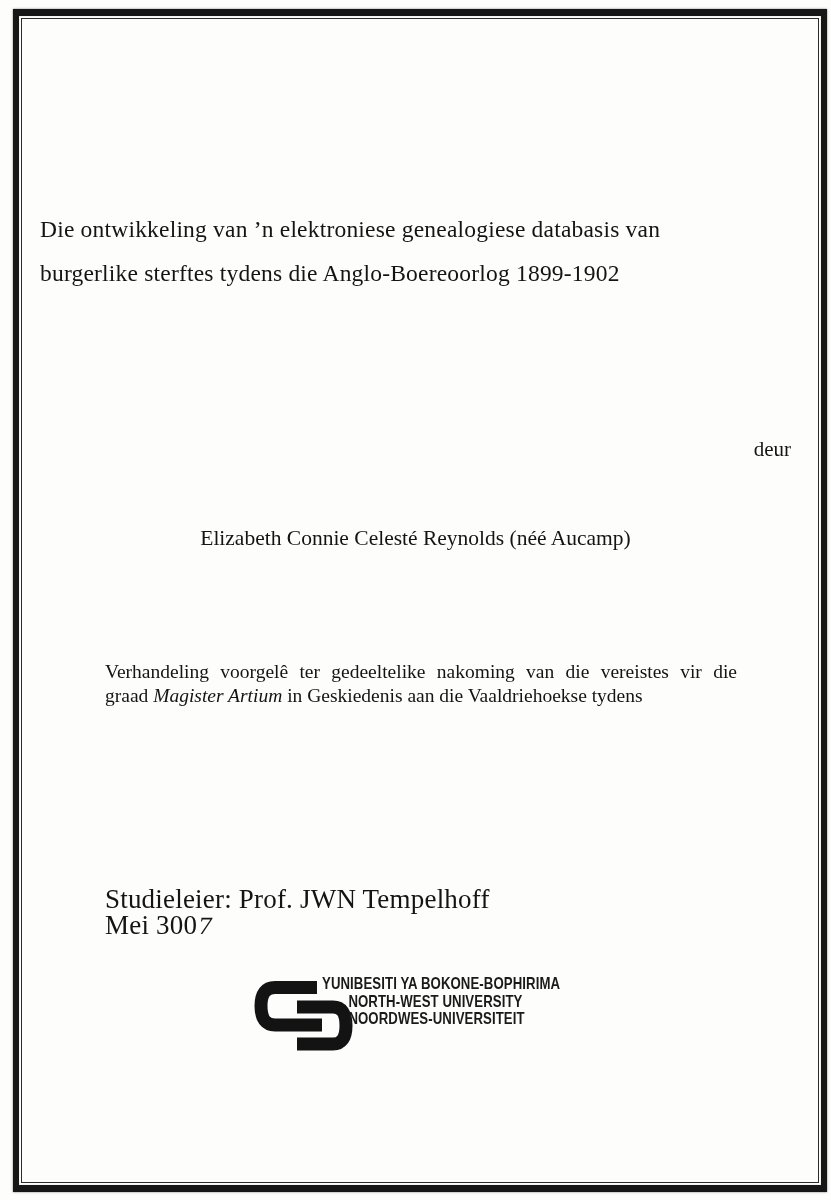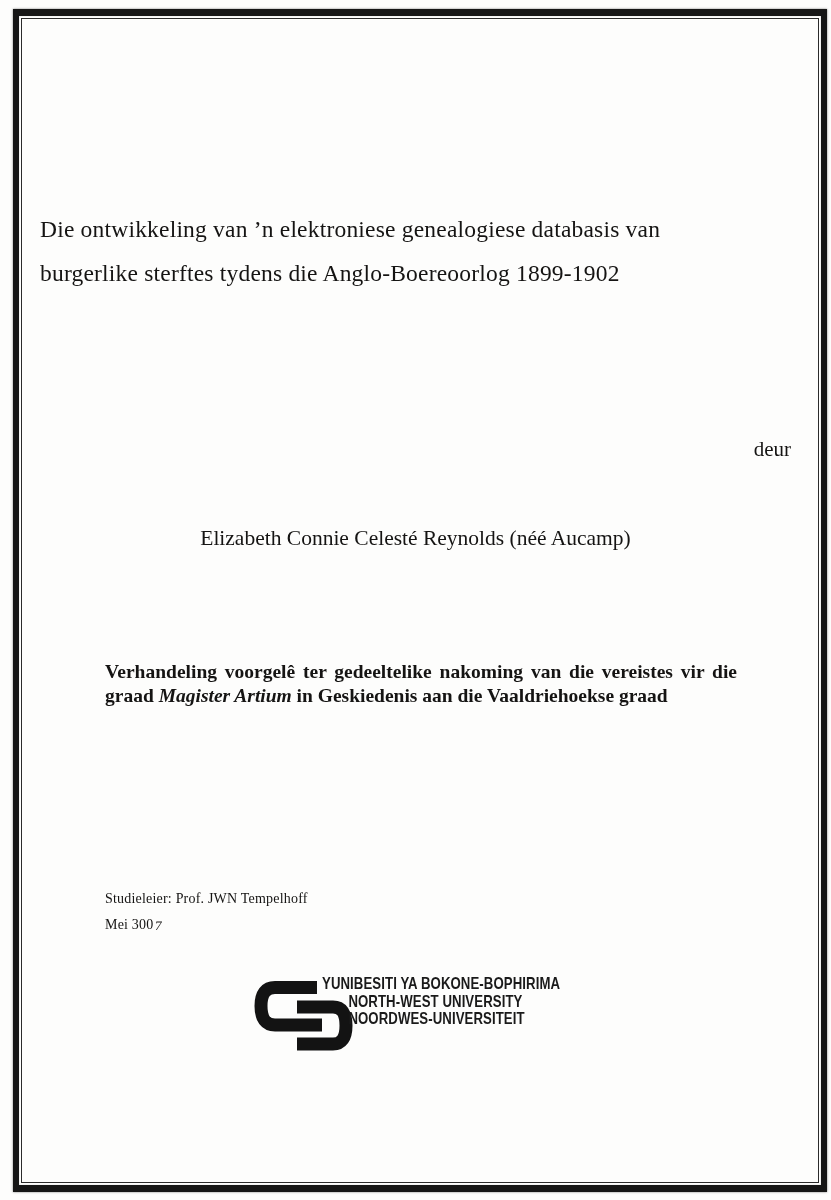--- a/index.html
+++ b/index.html
@@ -38,28 +38,28 @@
     position: absolute; left: 40px; top: 434px; width: 751px;
     text-align: right; font-size: 21px; line-height: 30px;
   }
   .author {
     position: absolute; left: 40px; top: 515px; width: 751px;
     text-align: center; font-size: 21.5px; line-height: 30px; margin-top: 8px;
   }
 
   .statement {
     position: absolute; left: 105px; top: 660px; width: 632px;
-    font-size: 19.5px; line-height: 23.5px; font-weight: bold;
+    font-size: 19.5px; line-height: 23.5px;
   }
   .statement .st-justify { text-align: justify; text-align-last: justify; }
   .statement em { font-style: italic; }
 
   .supervisor {
     position: absolute; left: 105px; top: 886px;
-    font-size: 14px; line-height: 26px; letter-spacing: .2px;
+    font-size: 27px; line-height: 26px; letter-spacing: .2px;
   }
   .digit7 { display: inline-block; transform: skewX(-8deg) scaleY(.92); transform-origin: bottom left; }
 
   .logo { position: absolute; left: 0; top: 0; }
   .logo-mark { position: absolute; left: 253px; top: 974px; width: 100px; height: 80px; }
   .logo-mark path { fill: none; stroke: #131313; stroke-width: 13; stroke-linecap: butt; }
   .logo-text {
     position: absolute; left: 322px; top: 975px;
     font-family: "Liberation Sans", sans-serif;
     font-weight: bold; font-size: 16.5px; line-height: 17.5px;
@@ -82,21 +82,21 @@
     <div>Die ontwikkeling van ’n elektroniese genealogiese databasis van</div>
     <div>burgerlike sterftes tydens die Anglo-Boereoorlog 1899-1902</div>
   </div>
 
   <div class="byline">deur</div>
 
   <div class="author">Elizabeth Connie Celesté Reynolds (néé Aucamp)</div>
 
   <div class="statement">
     <div class="st-justify">Verhandeling voorgelê ter gedeeltelike nakoming van die vereistes vir die</div>
-    <div><span>graad </span><em>Magister Artium</em><span> in Geskiedenis aan die Vaaldriehoekse graad</span></div>
+    <div><span>graad </span><em>Magister Artium</em><span> in Geskiedenis aan die Vaaldriehoekse tydens</span></div>
   </div>
 
   <div class="supervisor">
     <div>Studieleier: Prof. JWN Tempelhoff</div>
     <div><span>Mei 300</span><span class="digit7">7</span></div>
   </div>
 
   <div class="logo">
     <svg class="logo-mark" viewBox="0 0 100 80" aria-hidden="true">
       <path d="M 64,13.5 H 22 Q 8,13.5 8,32 Q 8,51 22,51 H 69"></path>

